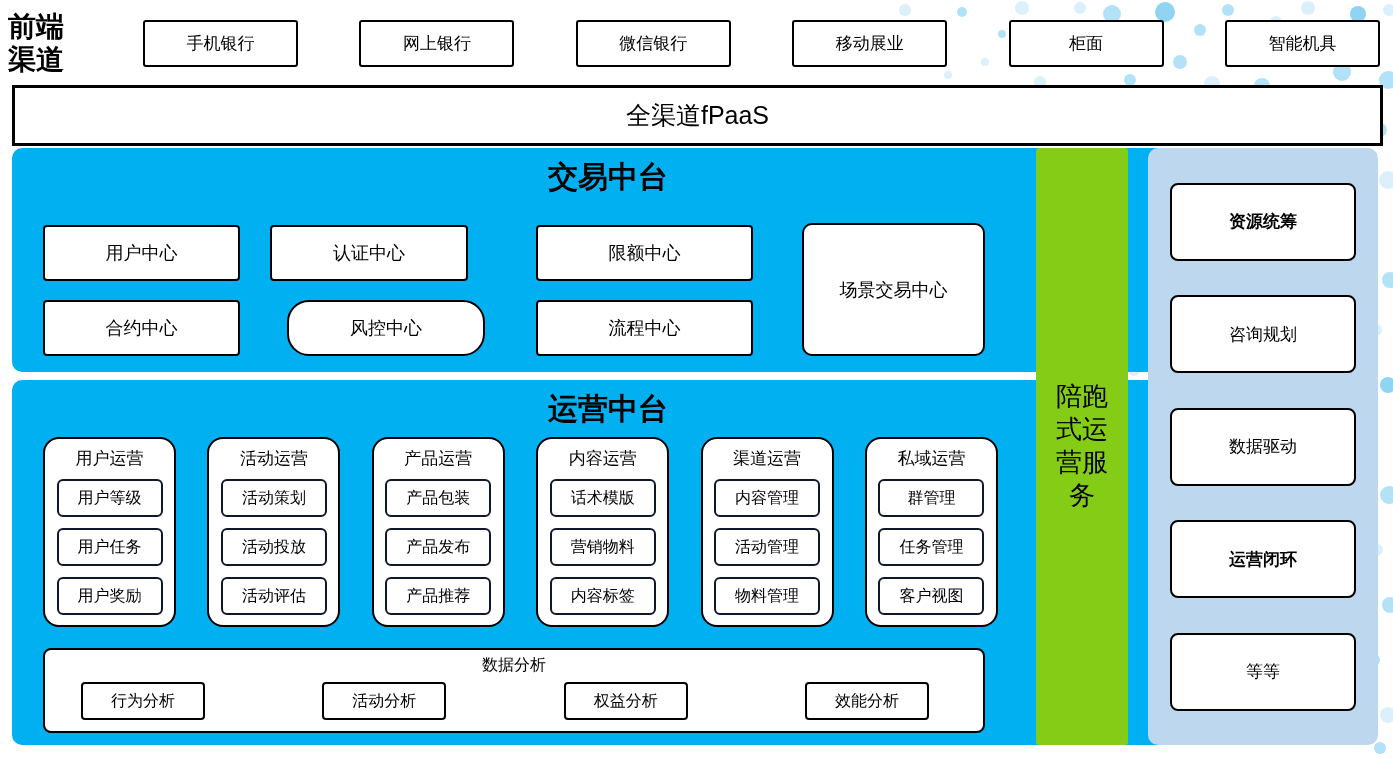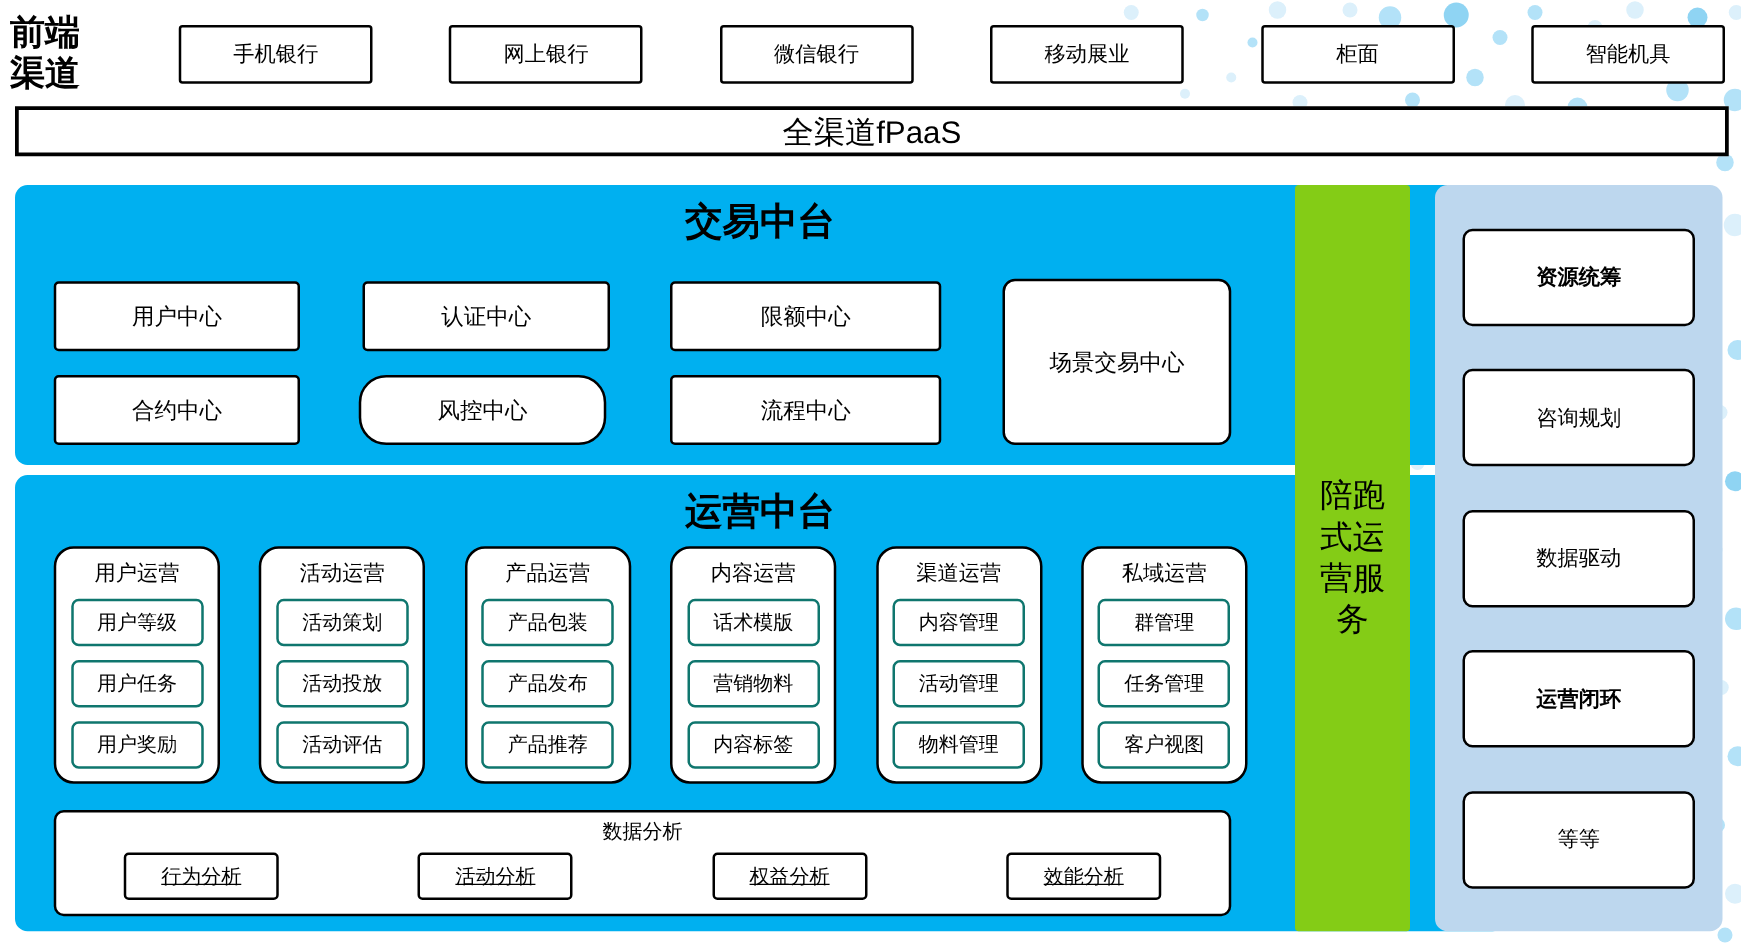--- a/index.html
+++ b/index.html
@@ -27,21 +27,21 @@
   }
   .channel-box {
     width:155px; height:47px; background:#fff;
     border:2px solid #000; border-radius:3px;
     display:flex; align-items:center; justify-content:center;
     font-size:17px;
   }
 
   
   .fpaas-bar {
-    position:absolute; left:12px; top:85px; width:1371px; height:40px;
+    position:absolute; left:12px; top:85px; width:1371px; height:61px;
     background:#fff; border:3px solid #000;
     display:flex; align-items:center; justify-content:center;
     font-size:25px; z-index:1;
   }
 
   
   .platform {
     position:absolute; left:12px; width:1192px;
     background:#00B0F0; border-radius:10px; z-index:1;
   }
@@ -65,33 +65,33 @@
   }
   .ops-col {
     width:133px; height:190px; background:#fff;
     border:2px solid #000; border-radius:16px;
     display:flex; flex-direction:column; align-items:center;
     padding-top:8px;
   }
   .ops-col-title { font-size:17px; margin-bottom:9px; }
   .ops-item {
     width:106px; height:38px; background:#fff;
-    border:2px solid #0f766e; border-radius:6px;
+    border:2px solid #0f172a; border-radius:6px;
     display:flex; align-items:center; justify-content:center;
     font-size:16px; margin-bottom:11px; flex:none;
   }
 
   
   .data-analysis {
     position:absolute; left:31px; top:268px; width:942px; height:85px;
     background:#fff; border:2px solid #000; border-radius:8px;
   }
   .da-title { text-align:center; font-size:16px; padding-top:5px; }
   .da-row {
-    display:flex; justify-content:space-between; padding:6px 54px 0 54px;text-decoration:underline;
+    display:flex; justify-content:space-between; padding:6px 54px 0 36px;
   }
   .da-item {
     width:124px; height:38px; background:#fff;
     border:2px solid #000; border-radius:4px;
     display:flex; align-items:center; justify-content:center; font-size:16px;
   }
 
   
   .side-column {
     position:absolute; left:1036px; top:148px; width:92px; height:597px;
@@ -197,21 +197,21 @@
     <div class="channel-box">移动展业</div>
     <div class="channel-box">柜面</div>
     <div class="channel-box">智能机具</div>
   </div>
 
   <div class="fpaas-bar">全渠道fPaaS</div>
 
   <div class="platform trade">
     <div class="platform-title">交易中台</div>
     <div class="wbox" style="left:31px; top:77px; width:197px; height:56px;">用户中心</div>
-    <div class="wbox" style="left:278px; top:77px; width:198px; height:56px;">认证中心</div>
+    <div class="wbox" style="left:258px; top:77px; width:198px; height:56px;">认证中心</div>
     <div class="wbox" style="left:524px; top:77px; width:217px; height:56px;">限额中心</div>
     <div class="wbox" style="left:31px; top:152px; width:197px; height:56px;">合约中心</div>
     <div class="wbox" style="left:275px; top:152px; width:198px; height:56px;border-radius:22px;">风控中心</div>
     <div class="wbox" style="left:524px; top:152px; width:217px; height:56px;">流程中心</div>
     <div class="wbox tall" style="left:790px; top:75px; width:183px; height:133px;">场景交易中心</div>
   </div>
 
   <div class="platform ops">
     <div class="platform-title">运营中台</div>
 

